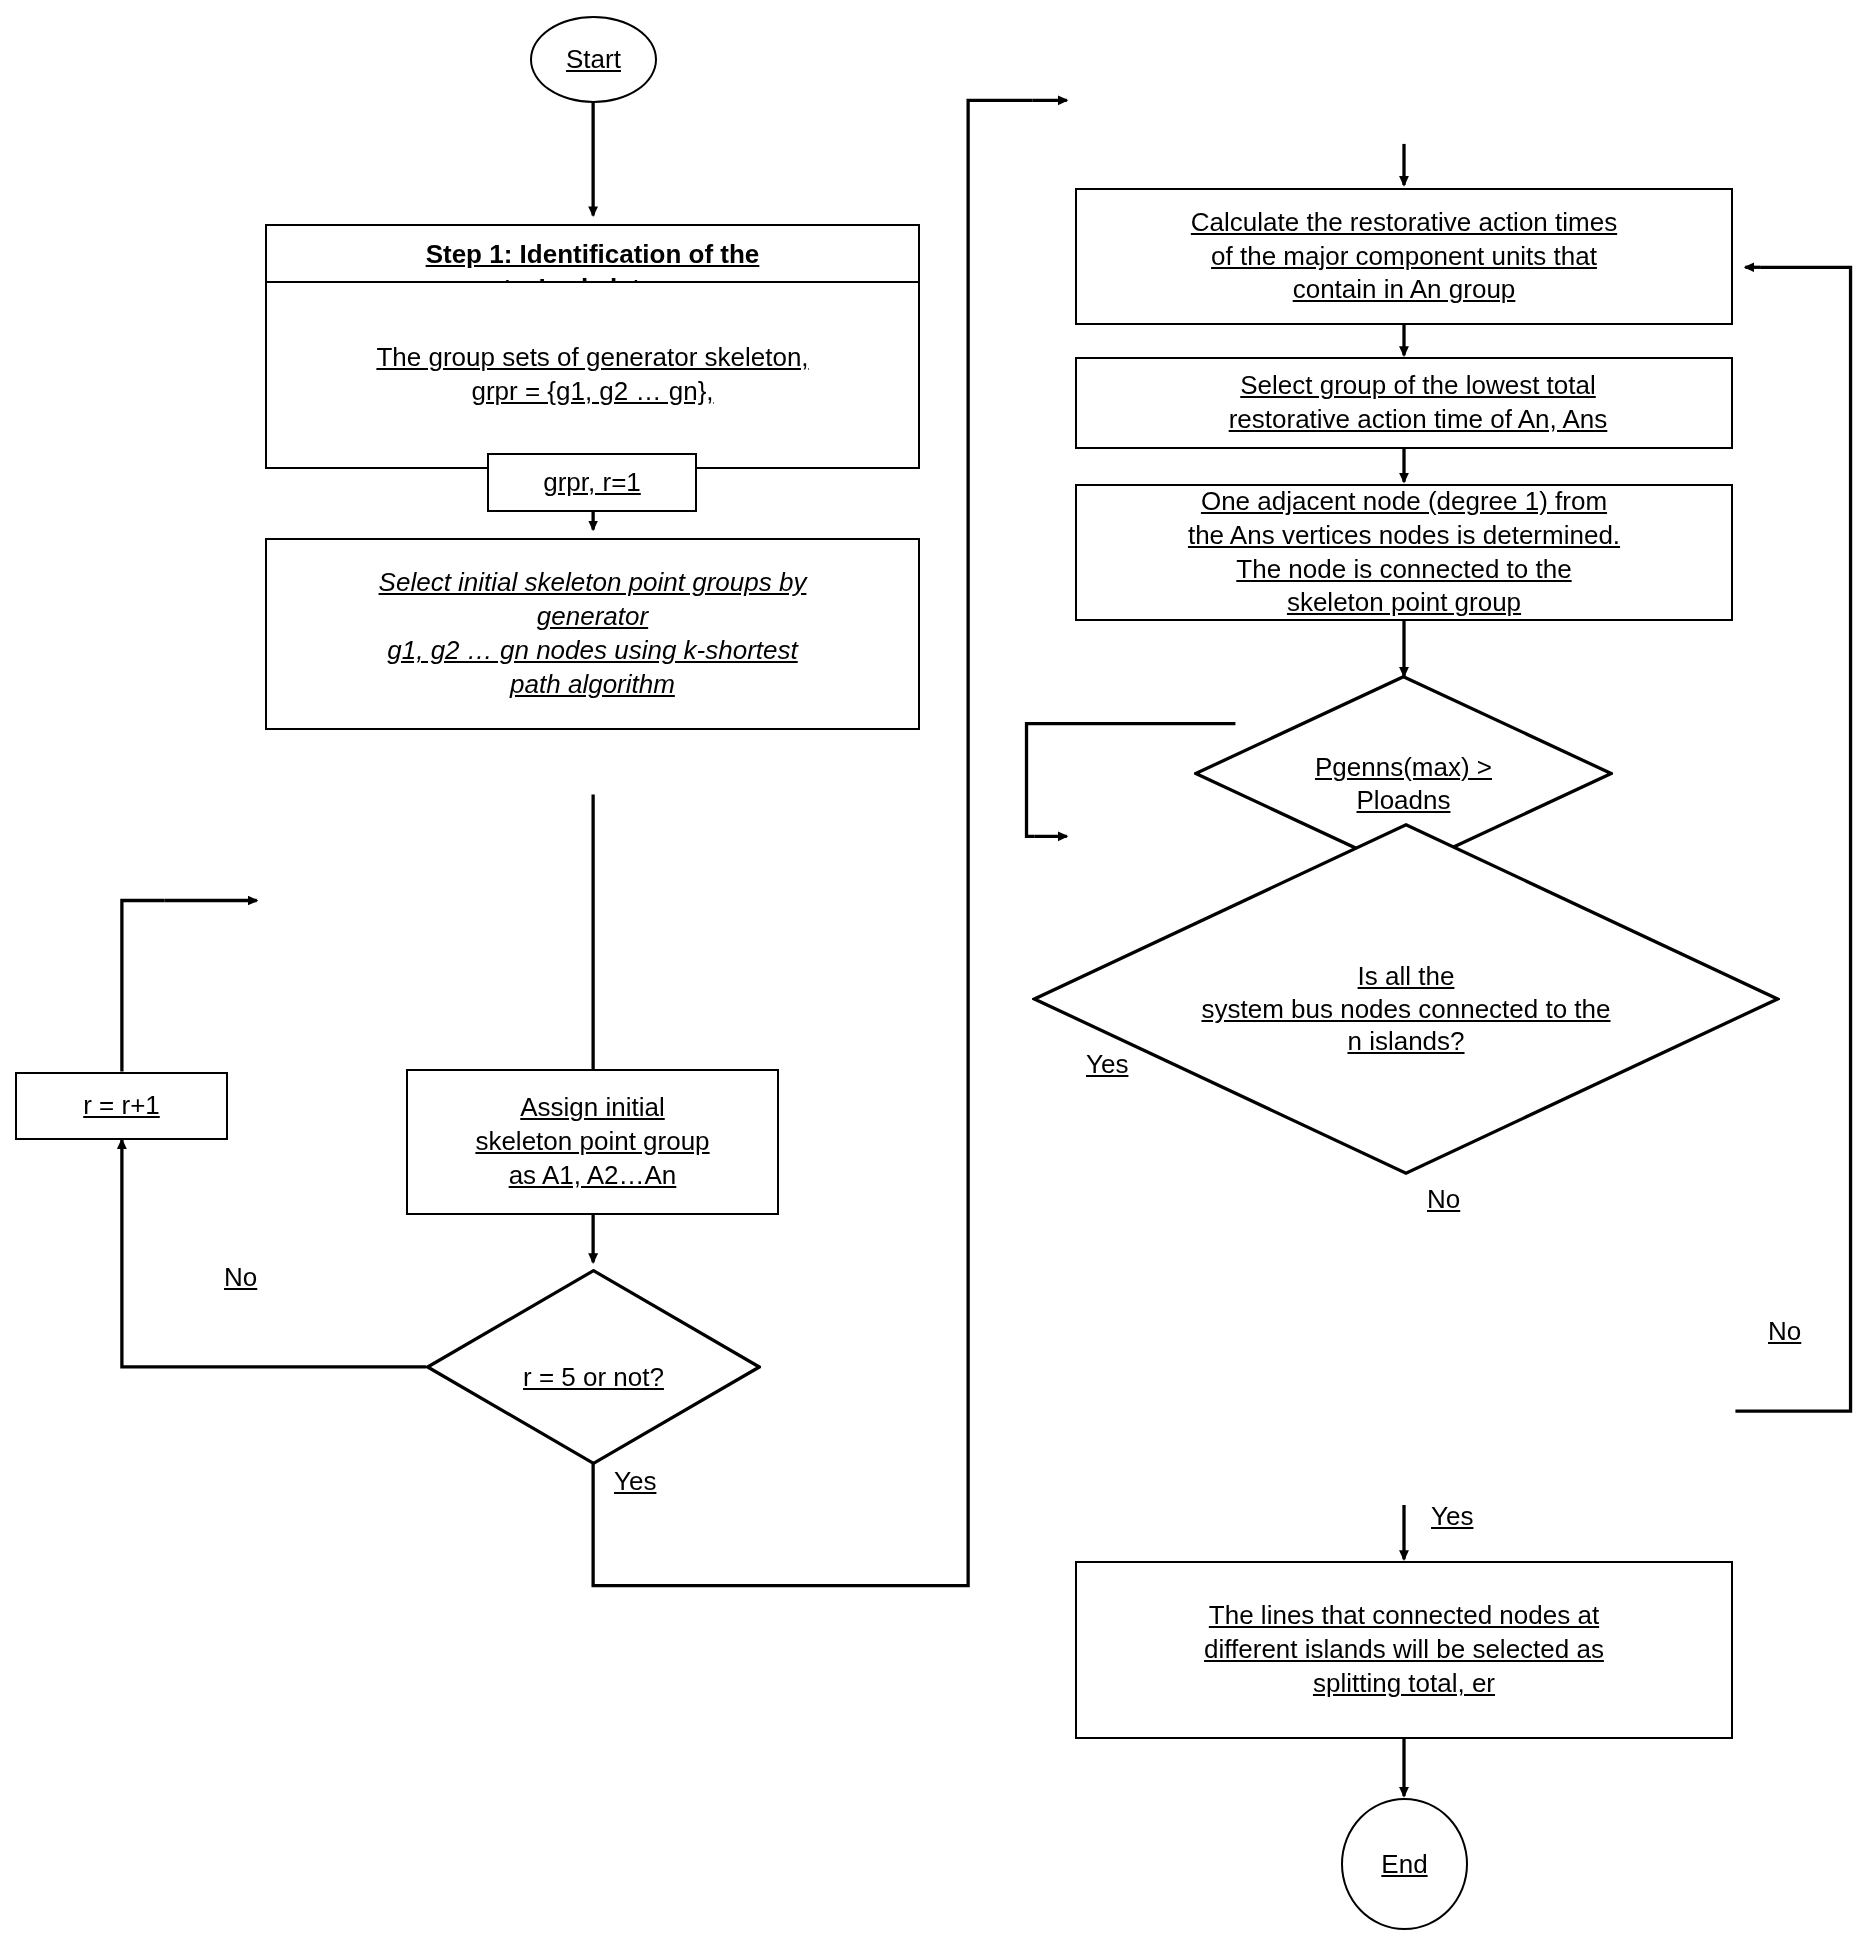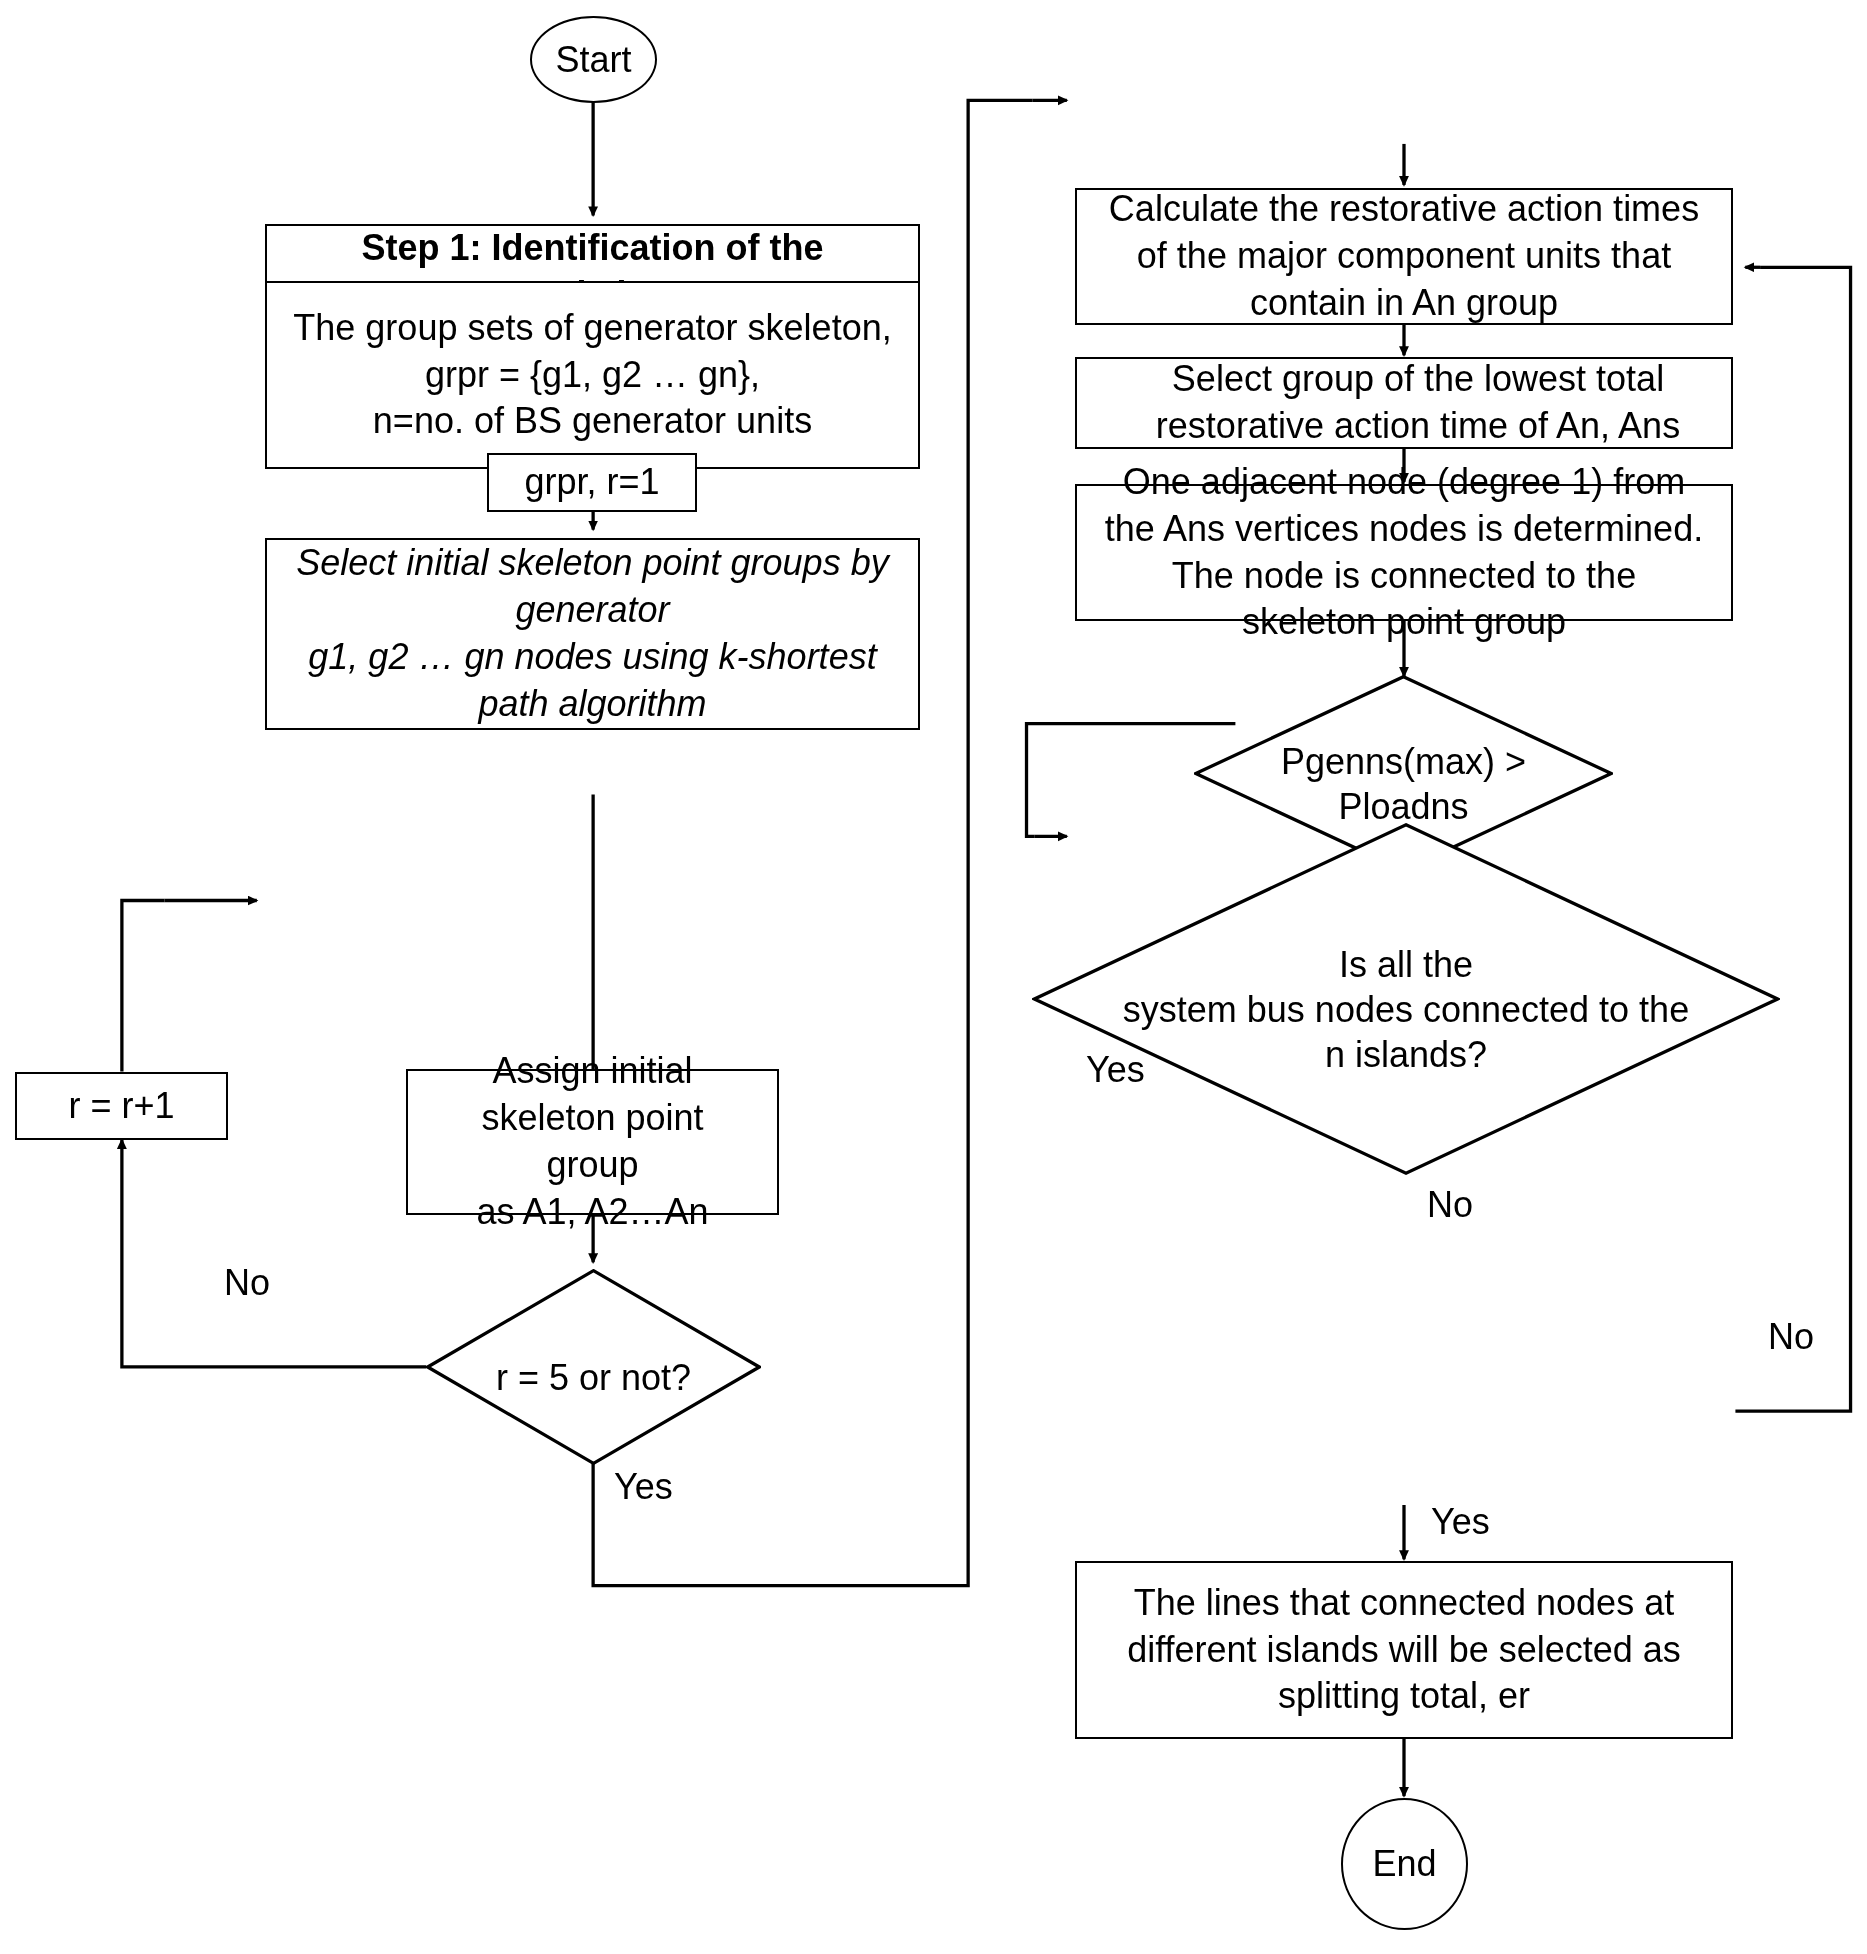--- a/index.html
+++ b/index.html
@@ -15,21 +15,21 @@
   .node{position:absolute;box-sizing:border-box;display:flex;align-items:center;justify-content:center;text-align:center;}
   .box{border:2.5px solid #000;background:#fff;line-height:1.30;}
   .box span{display:block;padding:0 11.5px;}
   .t-bold{font-weight:bold;}
   .t-ital{font-style:italic;}
   .term{border:2.5px solid #000;background:#fff;border-radius:50%;}
   .diamond{background:transparent;}
   .diamond .dlabel{position:relative;z-index:2;line-height:1.25;margin-top:20px;}
   .diamond svg{position:absolute;left:0;top:0;z-index:1;}
   .edgelabel{position:absolute;white-space:nowrap;}
-  .fs44{font-size:36px;}
+  .fs44{font-size:26px;text-decoration:underline;}
 </style>
 </head>
 <body>
 
 <div id="stage">
 
   <svg id="wires" viewBox="0 0 2271 2376">
     <defs>
       <marker id="ar" markerWidth="14" markerHeight="14" refX="11" refY="6" orient="auto" markerUnits="userSpaceOnUse">
         <path d="M0,0 L13,6 L0,12 z" fill="#000"></path>
@@ -87,21 +87,20 @@
     <span>
       <span>Step 1: Identification of the</span>
       <span>generator’s skeleton groups</span>
     </span>
   </div>
 
   <div class="node box fs44" style="left:265px;top:281px;width:655px;height:188px;">
     <span>
       <span>The group sets of generator skeleton,</span>
       <span>grpr = {g1, g2 … gn},</span>
-      <span>n=no. of BS generator units</span>
     </span>
   </div>
 
   <div class="node box fs44" style="left:487px;top:453px;width:210px;height:59px;">
     <span>grpr, r=1</span>
   </div>
 
   <div class="node box fs44 t-ital" style="left:265px;top:538px;width:655px;height:192px;">
     <span>
       <span>Select initial skeleton point groups by</span>

